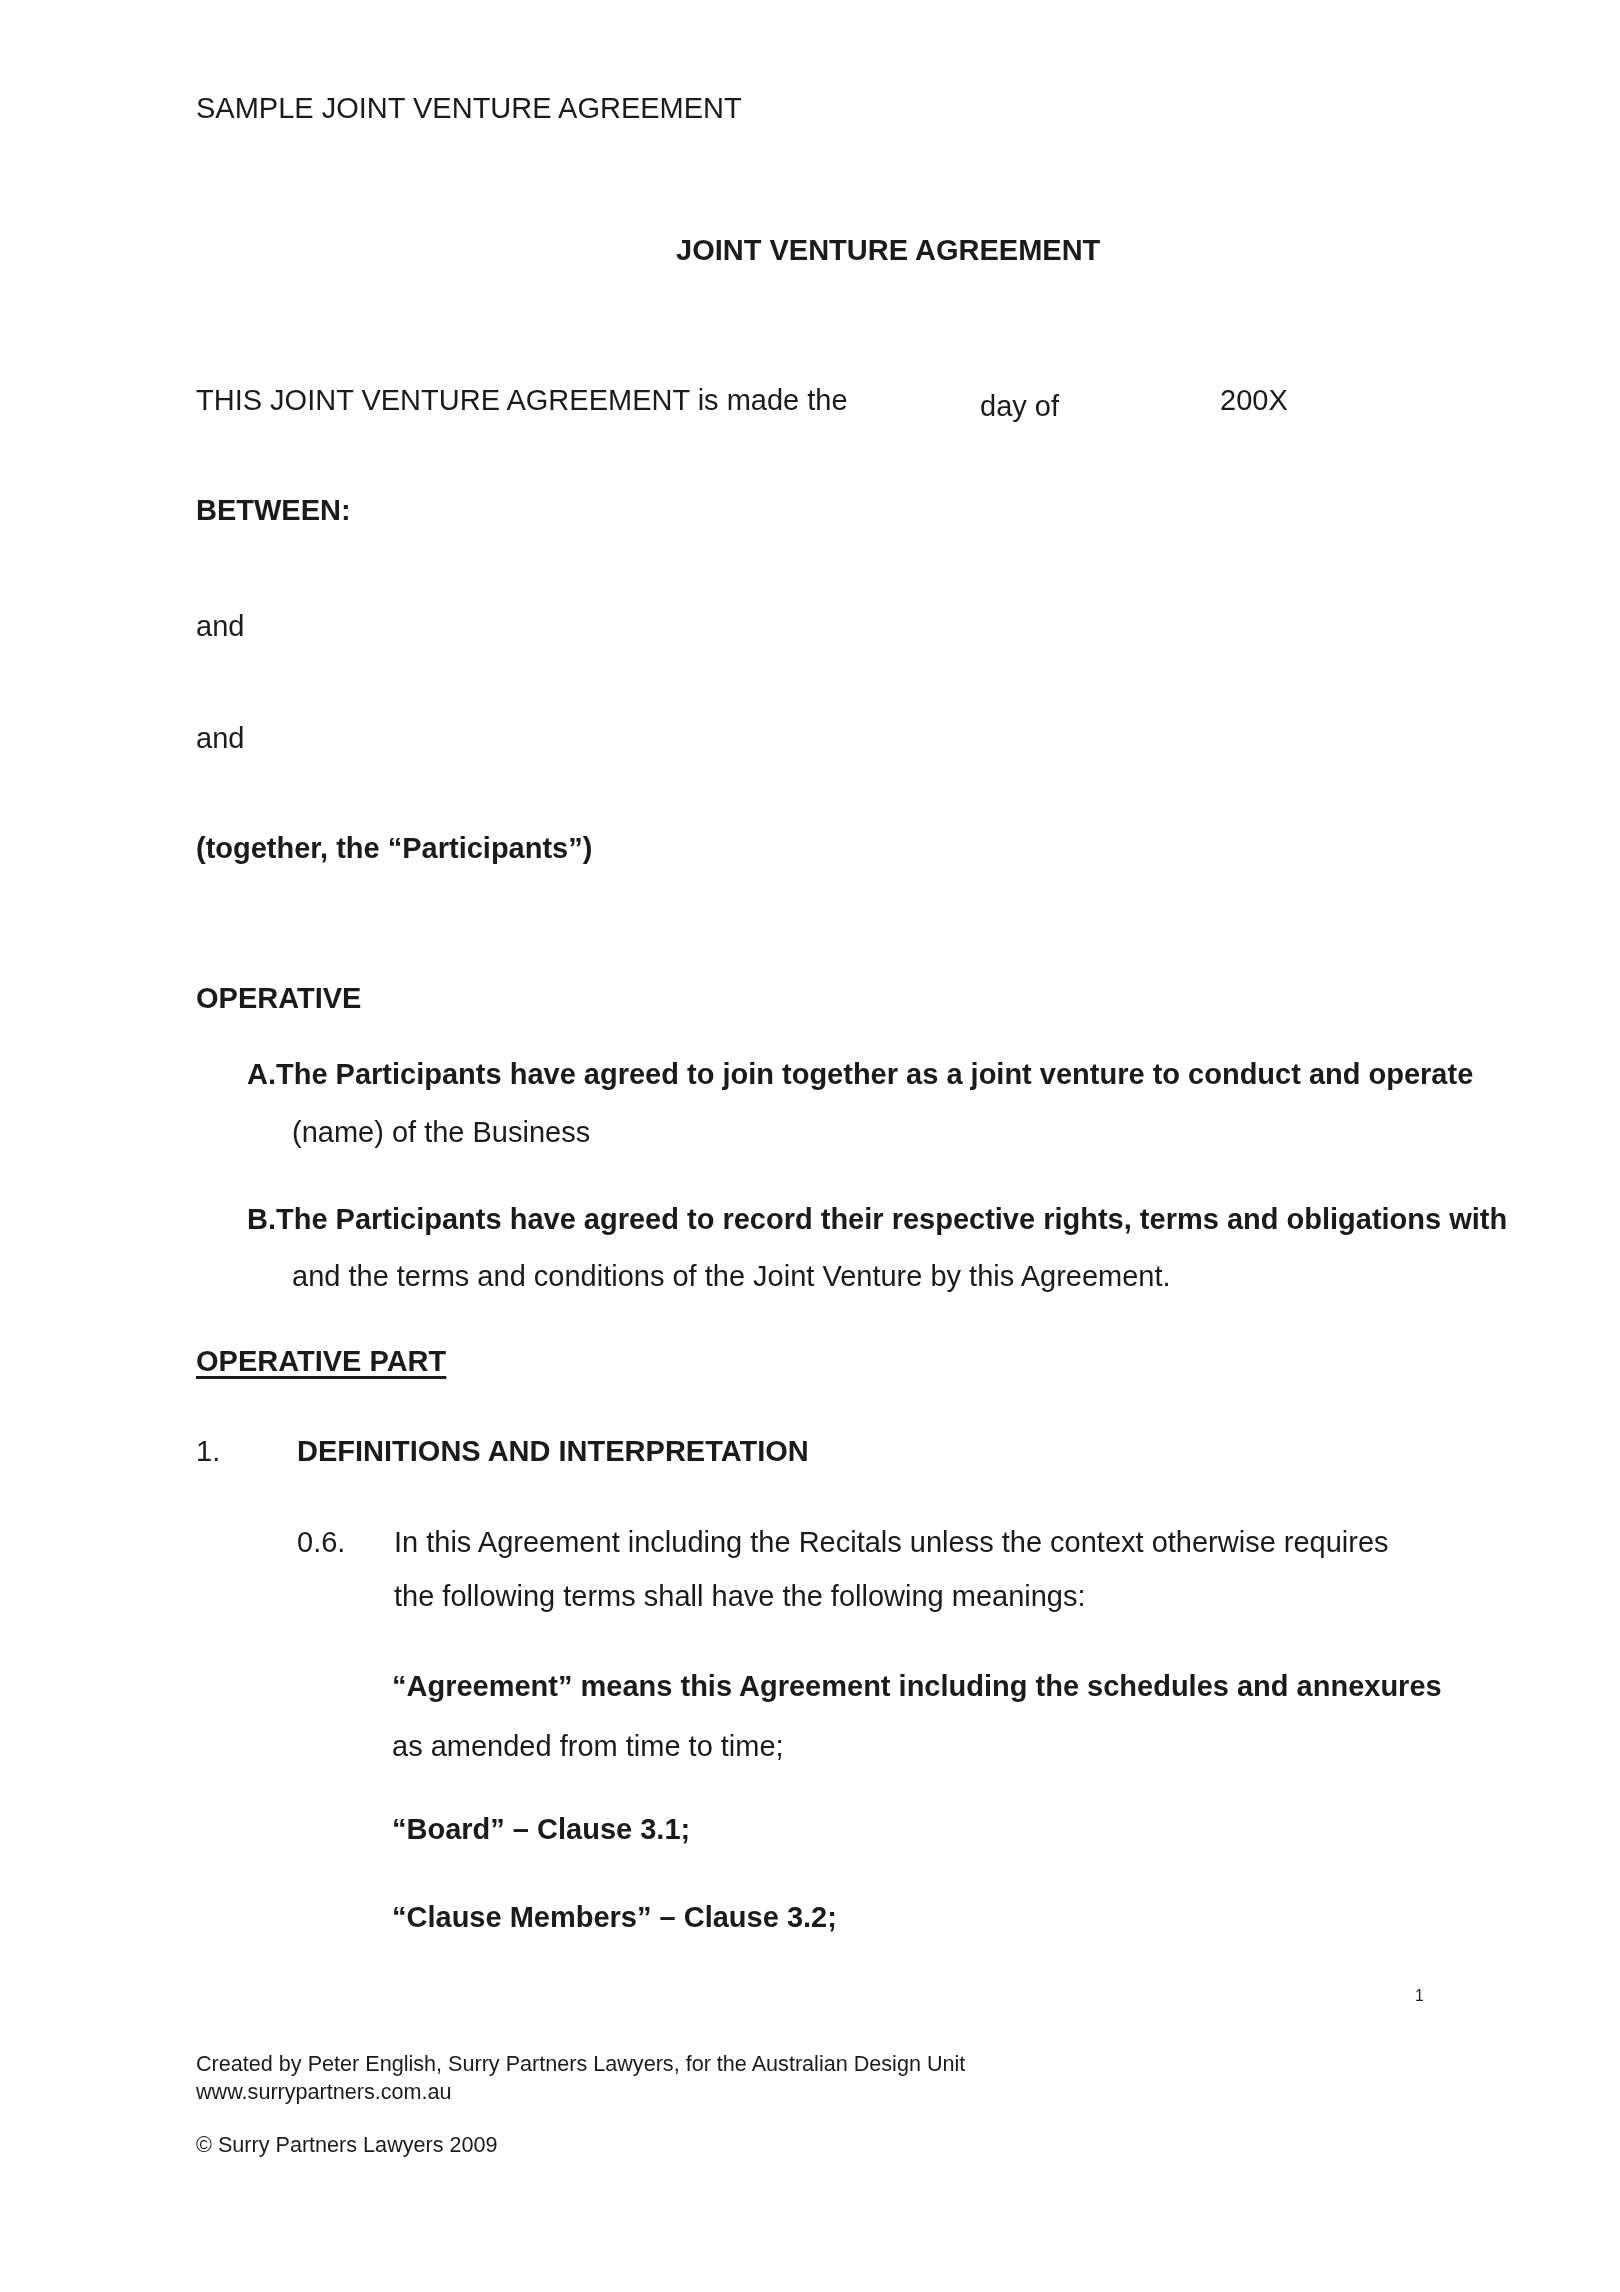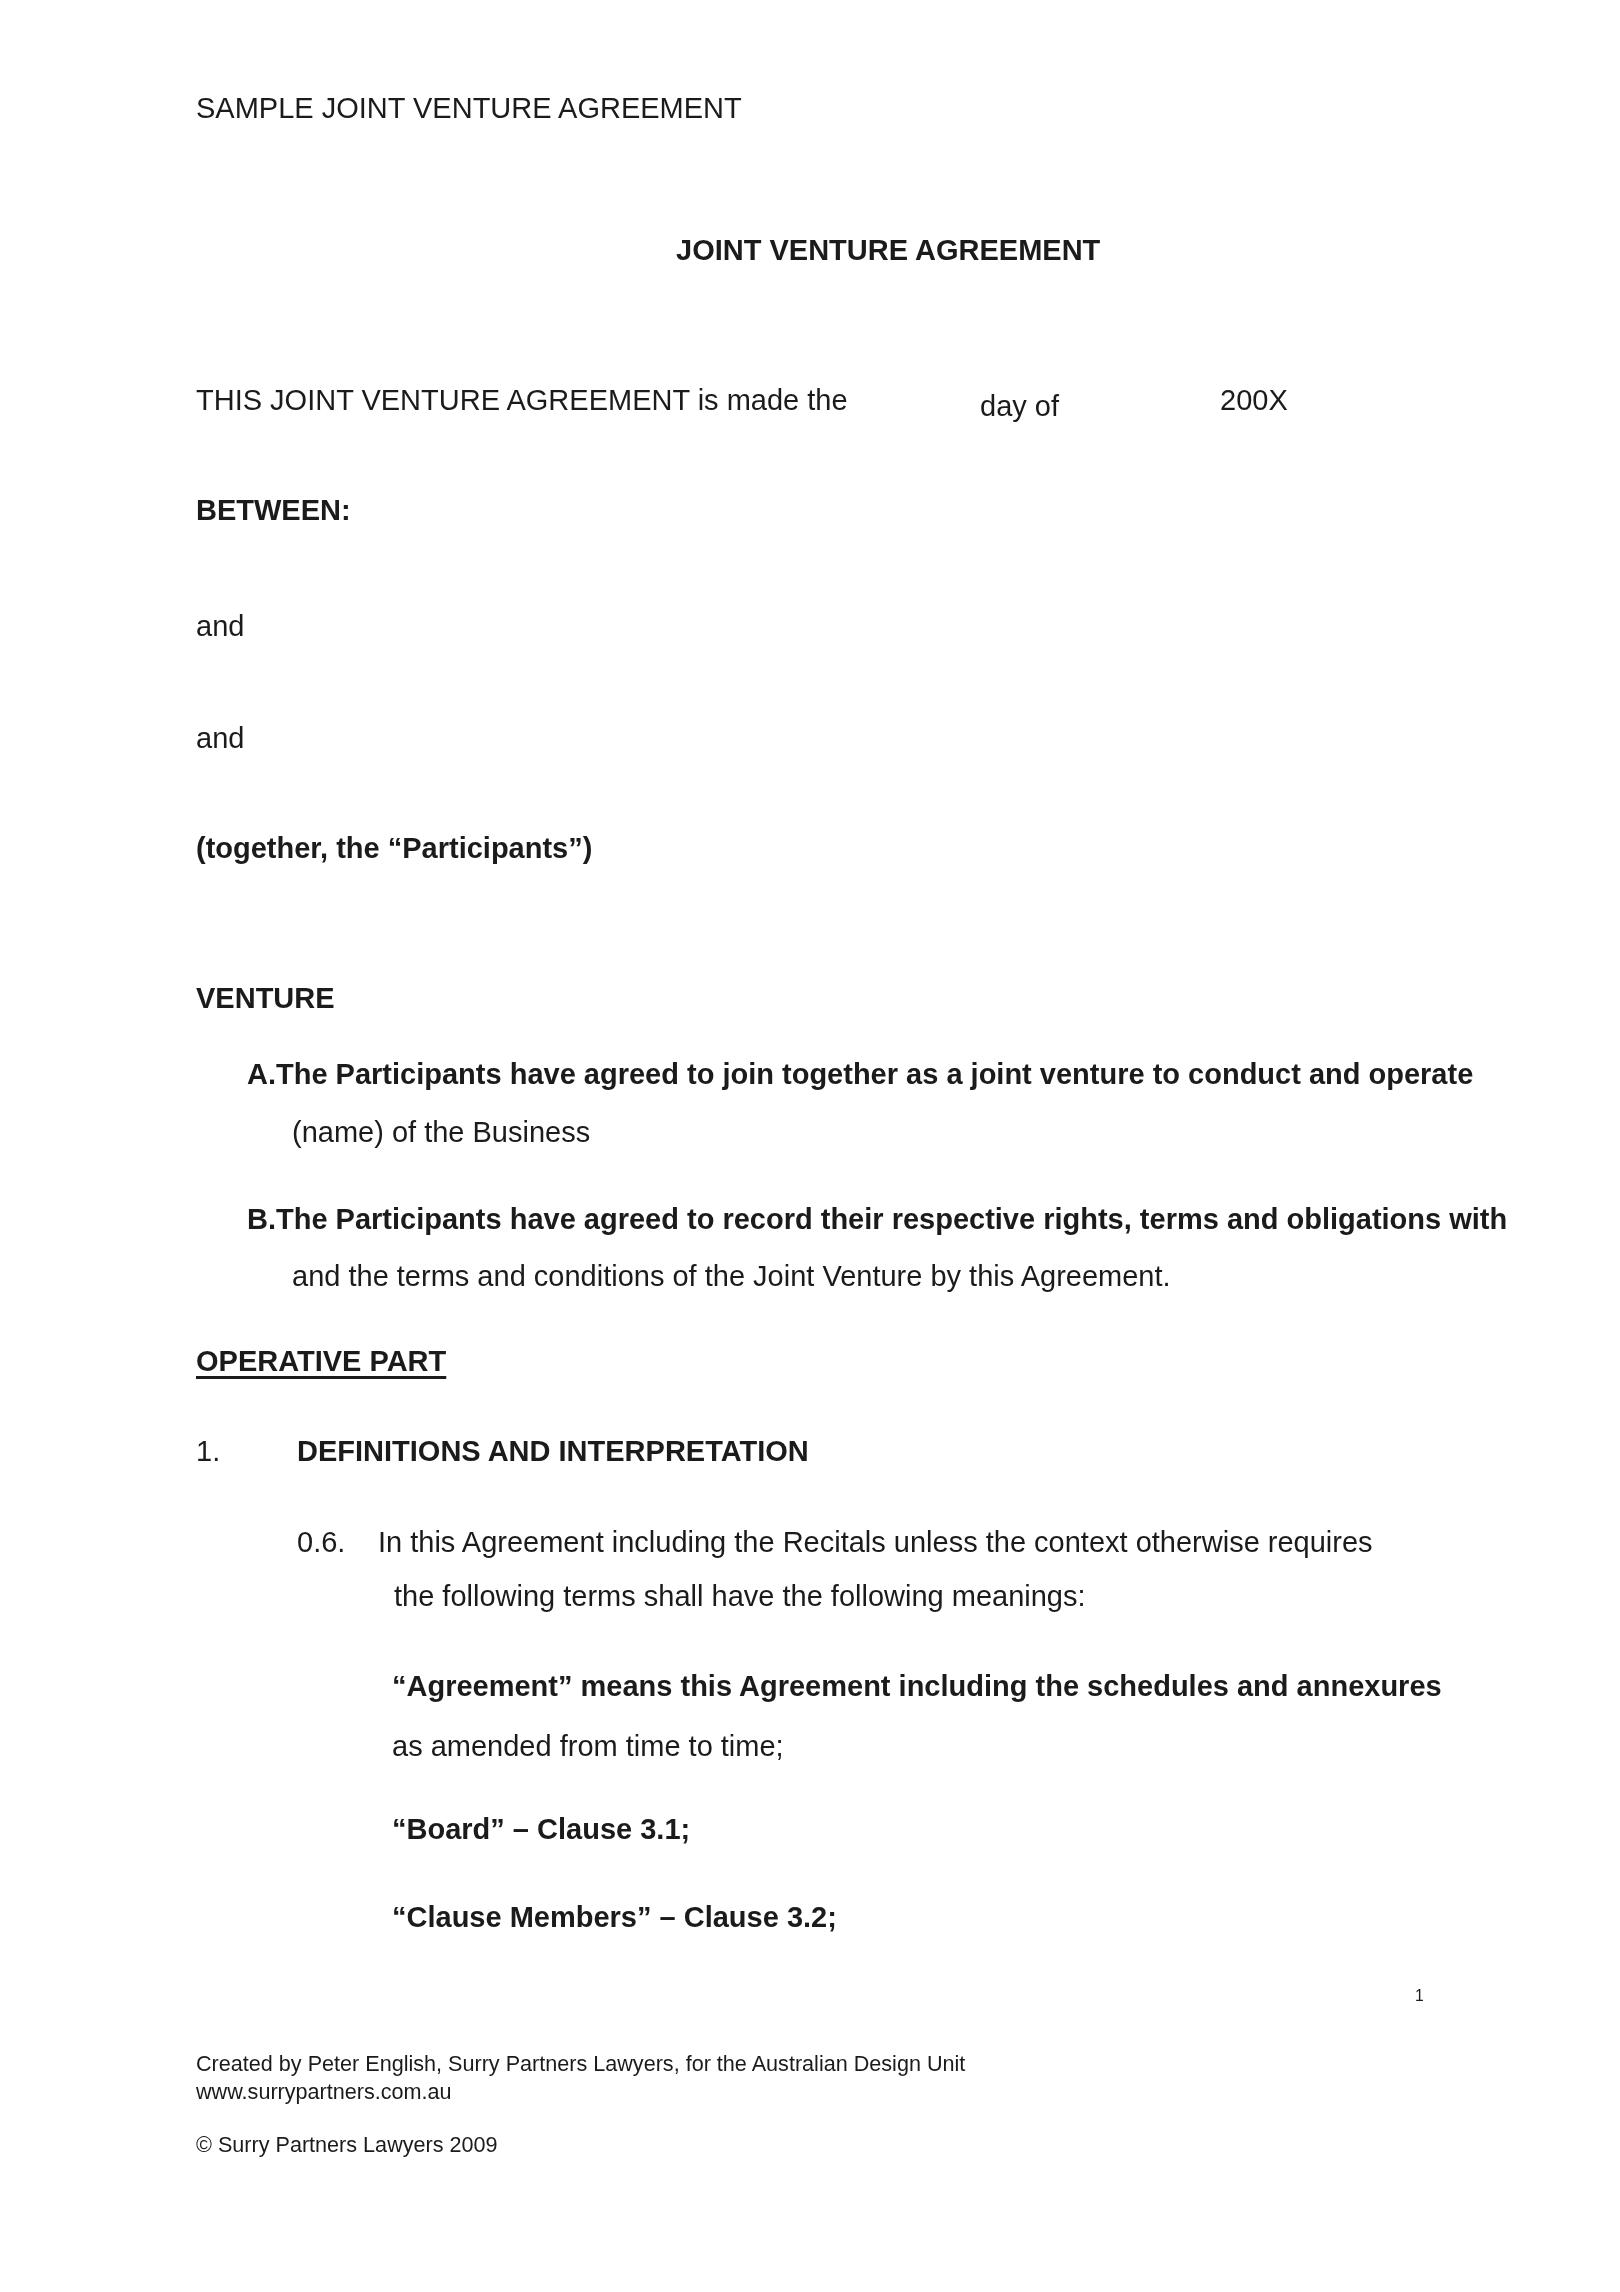--- a/index.html
+++ b/index.html
@@ -62,21 +62,21 @@
     <span class="seg" style="left:196px;">and</span>
   </div>
 
   <div class="ln" style="top:832px;">
     <span class="seg" style="left:196px;">
       <span class="in">(together, the “</span><span class="in b">Participants”</span><span class="in">)</span>
     </span>
   </div>
 
   <div class="ln b" style="top:982px;">
-    <span class="seg" style="left:196px;">VENTURE</span>
+    <span class="seg" style="left:196px;">OPERATIVE</span>
   </div>
 
   <div class="ln" style="top:1058px;">
     <span class="seg" style="left:247px;">
       <span class="in">A.</span><span class="in">The Participants have agreed to join together as a joint venture to conduct and operate</span>
     </span>
   </div>
   <div class="ln" style="top:1116px;">
     <span class="seg" style="left:292px;">(name) of the Business</span>
   </div>
@@ -94,21 +94,21 @@
     <span class="seg u" style="left:196px;">OPERATIVE PART</span>
   </div>
 
   <div class="ln" style="top:1435px;">
     <span class="seg" style="left:196px;">1.</span>
     <span class="seg b" style="left:297px;">DEFINITIONS AND INTERPRETATION</span>
   </div>
 
   <div class="ln" style="top:1526px;">
     <span class="seg" style="left:297px;">0.6.</span>
-    <span class="seg" style="left:378px;text-align:right;">In this Agreement including the Recitals unless the context otherwise requires</span>
+    <span class="seg" style="left:394px;text-align:right;">In this Agreement including the Recitals unless the context otherwise requires</span>
   </div>
   <div class="ln" style="top:1580px;">
     <span class="seg" style="left:394px;">the following terms shall have the following meanings:</span>
   </div>
 
   <div class="ln" style="top:1670px;">
     <span class="seg" style="left:392px;">
       <span class="in b">“Agreement”</span><span class="in"> means this Agreement including the schedules and annexures</span>
     </span>
   </div>

